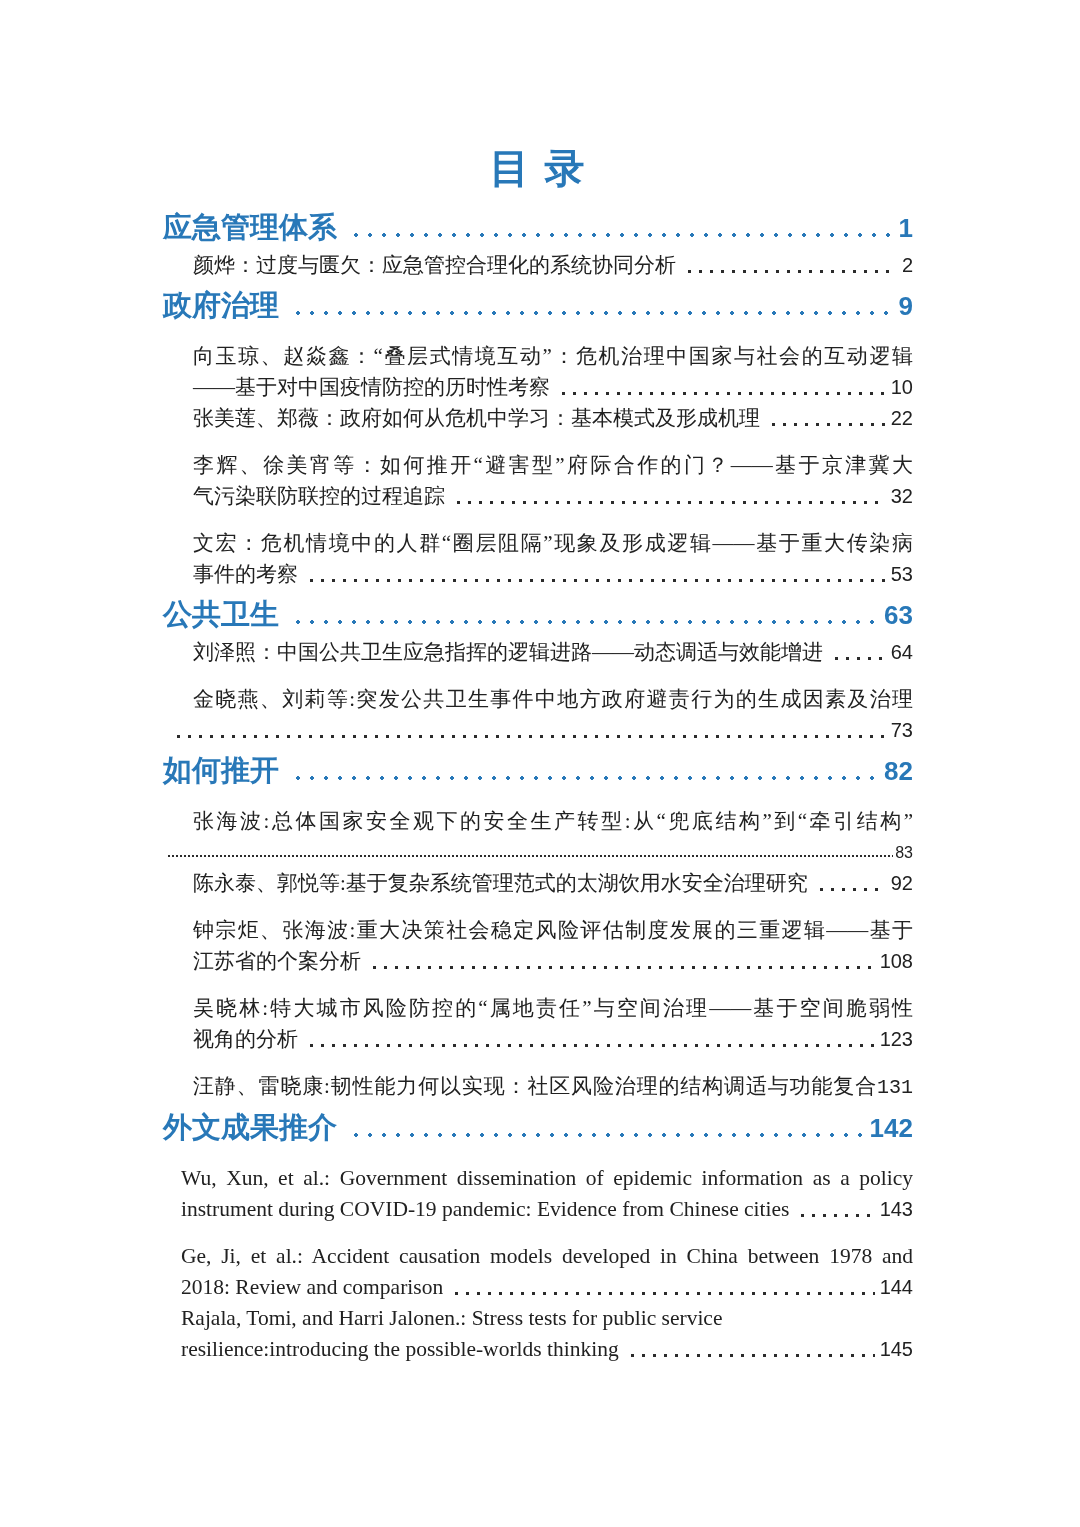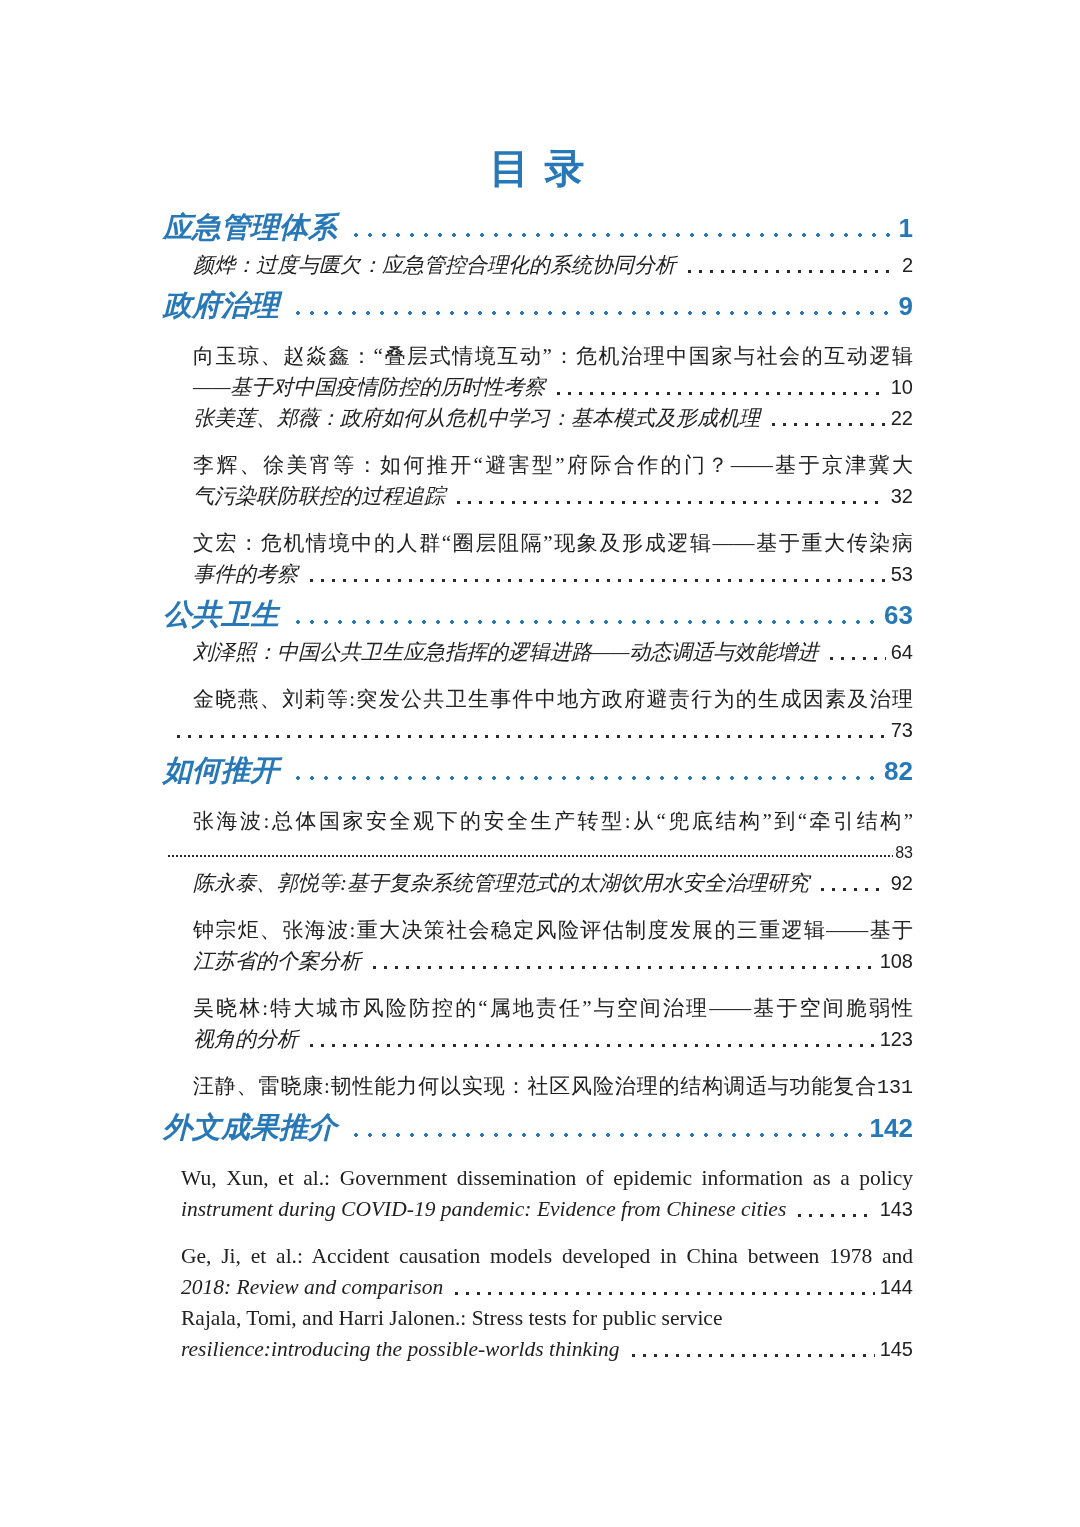--- a/index.html
+++ b/index.html
@@ -40,21 +40,21 @@
     line-height: 38px;
     min-height: 38px;
     color: var(--accent, #2878b8);
     margin: 5px 0 3px 0;
   }
   .row.cn { padding-left: 30px; font-family: "Liberation Serif", serif; }
   .row.en { padding-left: 18px; font-family: "Liberation Serif", serif; font-size: 21.5px; }
   .row.flush { padding-left: 2px; }
   .row.justify { text-align: justify; text-align-last: justify; margin-top: 16px; }
   .row.plain { text-align: left; }
-  .entry-text { white-space: nowrap; flex: 0 0 auto; font-style: italic; }
+  .entry-text { white-space: nowrap; flex: 0 0 auto; }
   .leader {
     flex: 1 1 auto;
     min-width: 10px;
     align-self: stretch;
     margin: 0 5px 0 8px;
     background-repeat: repeat-x;
   }
   .leader.n {
     background-image: radial-gradient(circle, #2b2b2b 1.5px, transparent 1.7px);
     background-size: 11px 11px;

